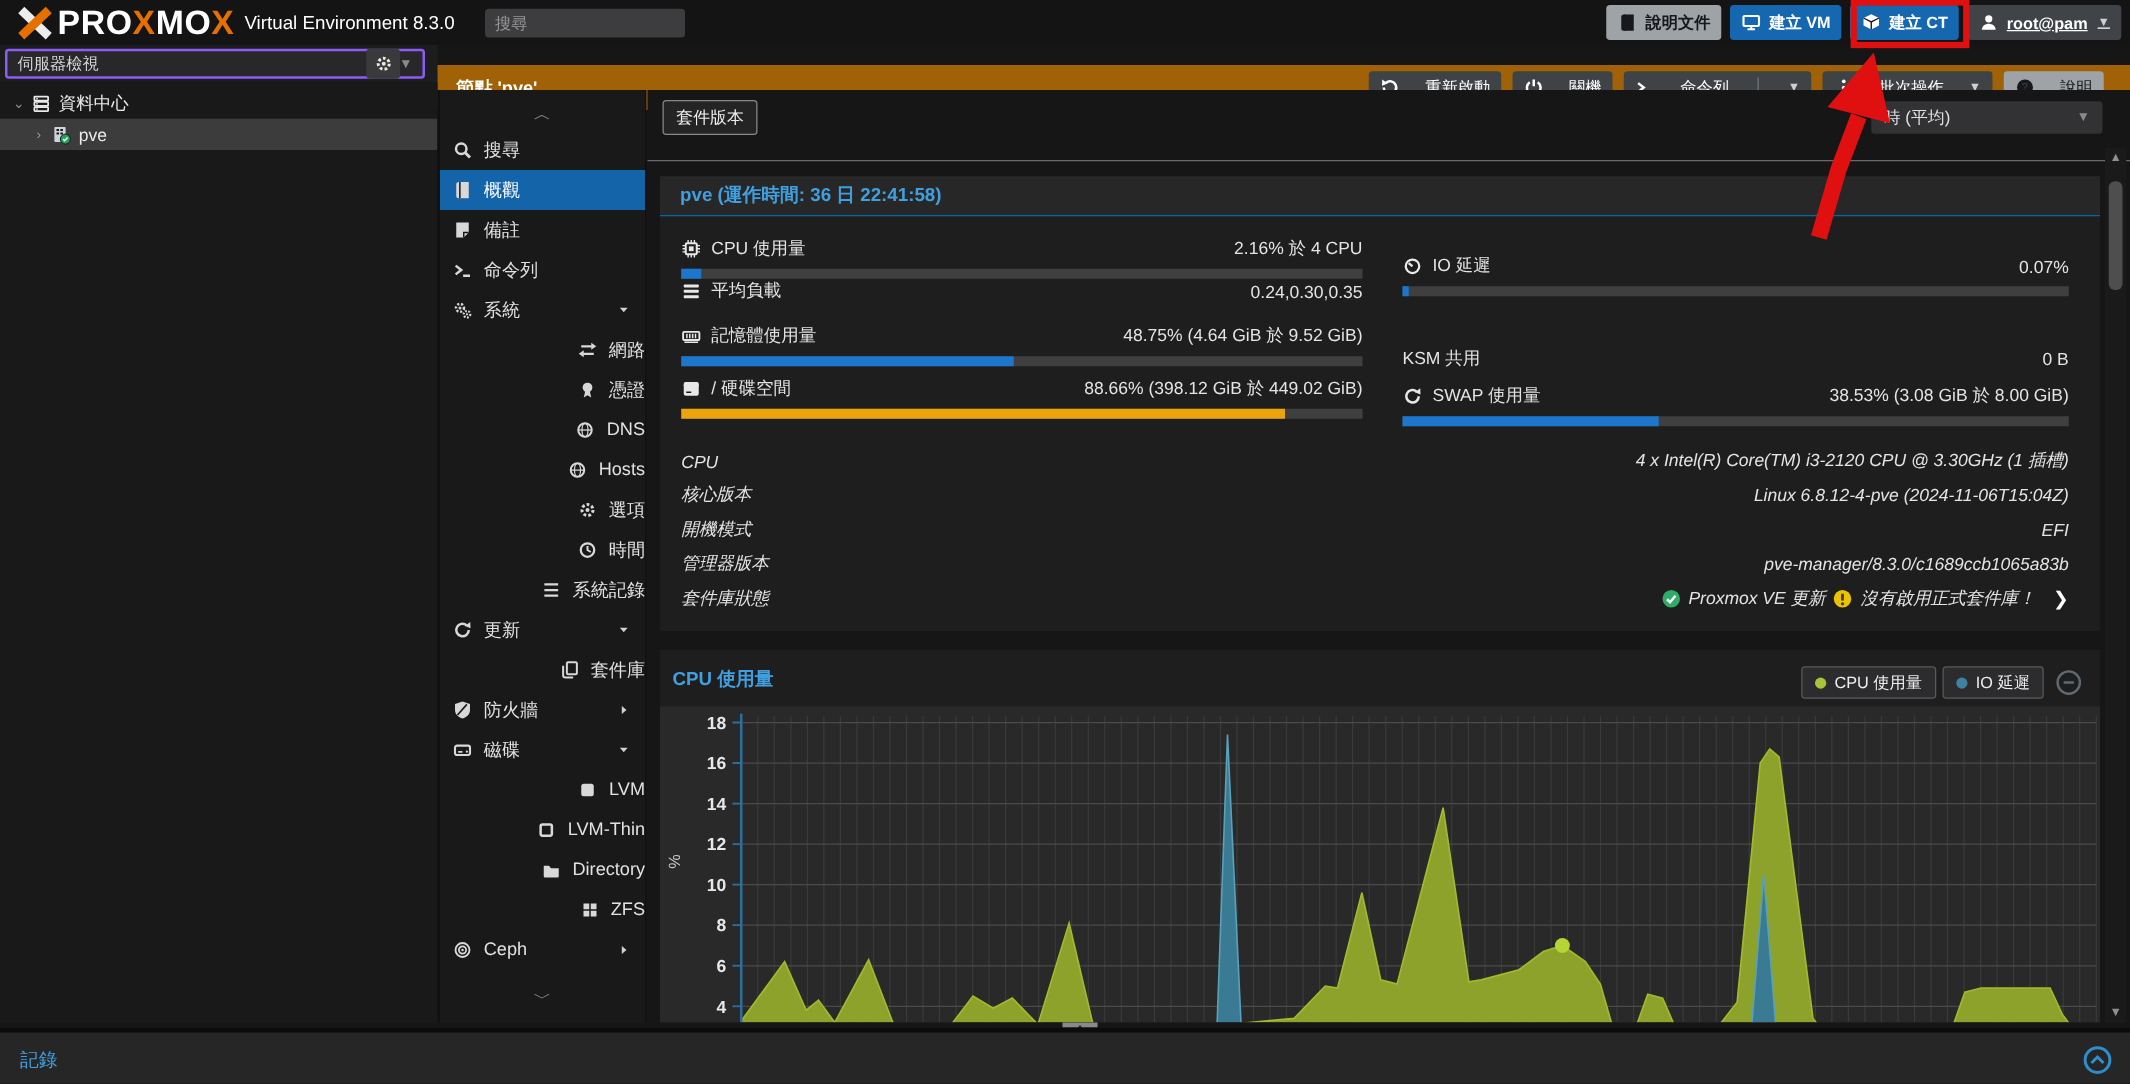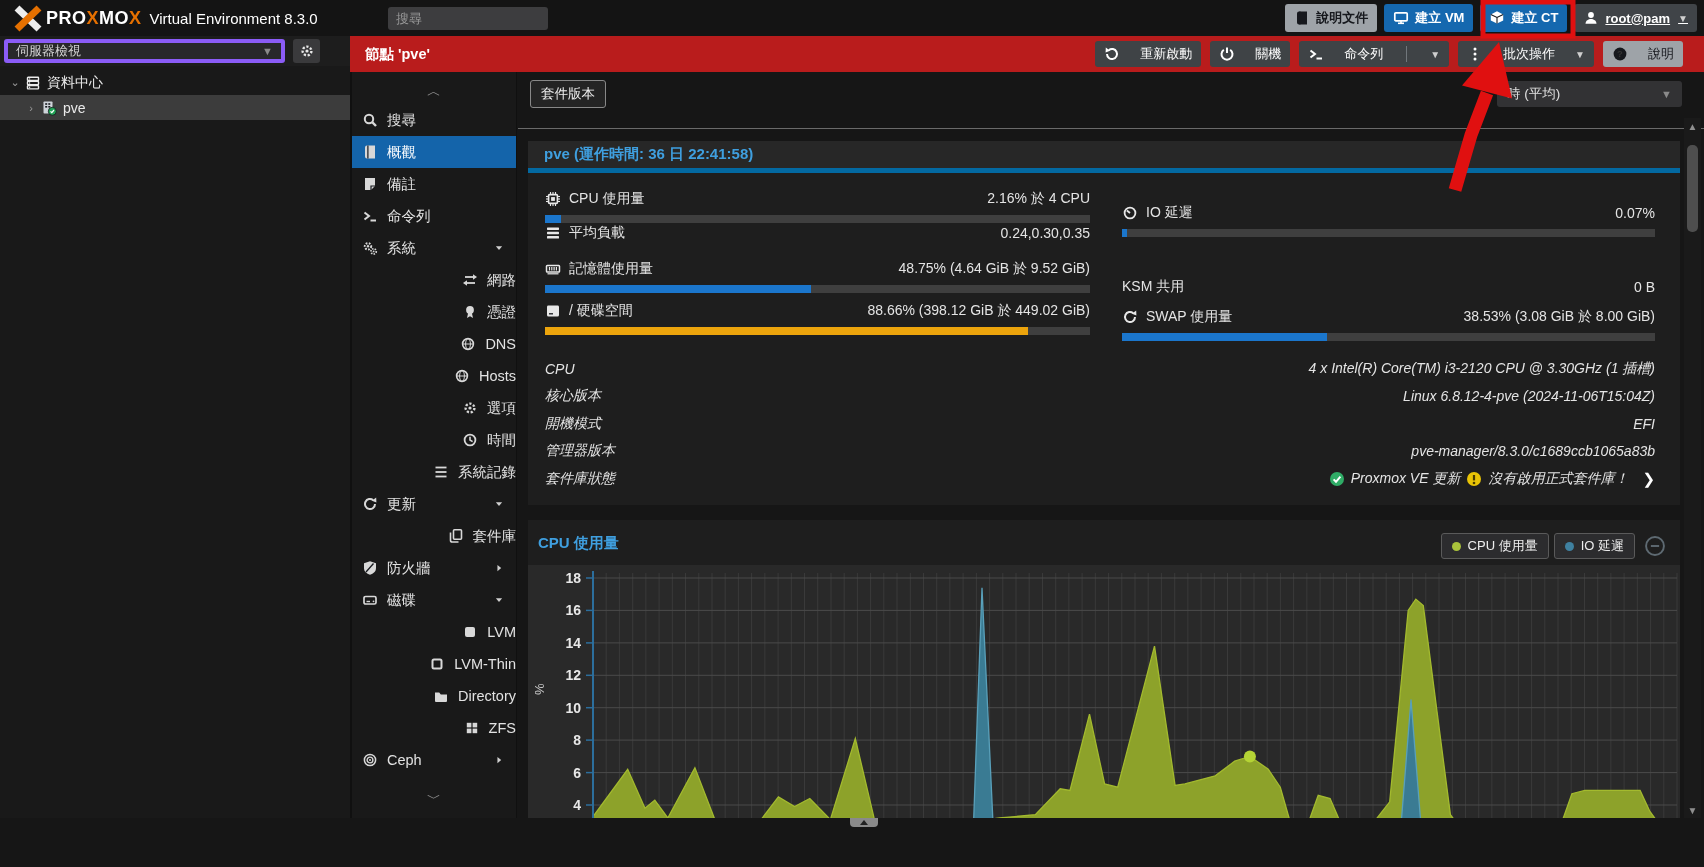--- a/index.html
+++ b/index.html
@@ -6,37 +6,37 @@
 body { background:#000; }
 #app { position:relative; width:1704px; height:867px; background:#161616; overflow:hidden;
   font-family:"Liberation Sans","DejaVu Sans",sans-serif; color:#e4e4e4; font-size:14px; }
 .ic { display:inline-flex; width:16px; height:16px; flex:0 0 auto; }
 .ic svg { width:100%; height:100%; }
 
 
 #topbar { position:absolute; left:0; top:0; width:1704px; height:36px; background:#141414; display:flex; align-items:center; }
 #logo { display:flex; align-items:center; margin-left:12px; }
 #logo-x { width:32px; height:27px; }
-#logo-text { font-weight:bold; font-size:18px; letter-spacing:0.5px; color:#fff; margin-left:2px; }
+#logo-text { font-weight:bold; font-size:27px; letter-spacing:0.5px; color:#fff; margin-left:2px; }
 #logo-text .ox { color:#e57000; }
 #subtitle { color:#fff; font-size:15px; margin-left:8px; }
 #search-box { position:absolute; left:388px; top:7px; width:160px; height:23px; background:#3d3d3f; border-radius:3px; color:#979797; font-size:13px; line-height:23px; padding-left:8px; }
 #hdr-btns { position:absolute; right:7px; top:4px; display:flex; gap:7px; height:28px; }
 .hbtn { display:flex; align-items:center; gap:6px; padding:0 9px; border-radius:3px; font-size:13px; font-weight:600; }
 .hbtn.light { background:#9ea3a8; color:#16181d; }
 .hbtn.primary { background:#1568af; color:#fff; }
 .hbtn.dark { background:#404448; color:#fff;text-decoration:underline; }
 .hbtn .caret { font-size:10px; color:#cfcfcf; margin-left:2px; }
 
 
 #tree-head { position:absolute; left:0; top:36px; width:350px; height:30px; background:#1d1d1d; }
-#view-combo { position:absolute; left:4px; top:3px; width:281px; height:24px; background:#28282a; border:4px solid #8b5cf6; border-radius:3px; font-size:13px; color:#d5d5d5; display:flex; align-items:center; padding:0 8px; }
+#view-combo { position:absolute; left:4px; top:3px; width:336px; height:24px; background:#28282a; border:2px solid #8b5cf6; border-radius:3px; font-size:13px; color:#d5d5d5; display:flex; align-items:center; padding:0 8px; }
 #view-combo .cv { margin-left:auto; color:#8a8a8a; font-size:11px; }
 #gear-btn { position:absolute; left:293px; top:3px; width:27px; height:24px; background:#3a3a3c; border-radius:3px; display:flex; align-items:center; justify-content:center; color:#e8e8e8; }
-#node-head { position:absolute; left:350px; top:36px; width:1354px; height:36px; background:#b91c1c; }
+#node-head { position:absolute; left:350px; top:52px; width:1354px; height:36px; background:#a16207; }
 #node-title { position:absolute; left:15px; top:0; height:36px; display:flex; align-items:center; font-weight:bold; font-size:14.5px; color:#fff; }
 #node-toolbar { position:absolute; right:21px; top:5px; height:26px; display:flex; gap:9px; }
 .tbtn { display:flex; align-items:center; gap:20px; padding:0 9px; background:#3f4346; border-radius:3px; color:#fff; font-size:13px; }
 .tbtn.light { background:#9ea3a8; color:#16181d; }
 .tbtn .divider { width:1px; height:16px; background:#71777c; margin:0 3px; }
 .tbtn .caret { font-size:10px; color:#cfcfcf; }
 
 
 #tree { position:absolute; left:0; top:66px; width:350px; height:752px; background:#191919; padding-top:4px; }
 .trow { display:flex; align-items:center; height:25px; font-size:14px; color:#eaeaea; }
@@ -58,21 +58,21 @@
 
 #content { position:absolute; left:518px; top:72px; width:1186px; height:746px; background:#161616; }
 #tab-pkg { position:absolute; left:12px; top:8px; height:28px; display:flex; align-items:center; padding:0 10px; border:1px solid #888; border-radius:3px; background:#242424; color:#eee; font-size:13.5px; }
 #range-combo { position:absolute; right:22px; top:9px; width:185px; height:26px; background:#323234; border-radius:3px; color:#e0e0e0; font-size:13.5px; display:flex; align-items:center; padding:0 10px; }
 #range-combo .cv { margin-left:auto; color:#8a8a8a; font-size:11px; }
 #tab-sep { position:absolute; left:0; top:56px; width:1186px; height:1px; background:#6a6a6a; }
 
 .panel { position:absolute; left:10px; width:1152px; background:#1e1e1e; }
 #panel-overview { top:69px; height:364px; }
 #panel-chart { top:448px; height:298px; }
-.phead { height:32px; background:#272727; border-bottom:5px solid #0369a1; display:flex; align-items:center; padding-left:16px; color:#3f9fdf; font-weight:bold; font-size:15px; }
+.phead { height:32px; background:#272727; border-bottom:1px solid #0369a1; display:flex; align-items:center; padding-left:16px; color:#3f9fdf; font-weight:bold; font-size:15px; }
 #ov-body { padding:16px 25px 0 17px; }
 #stats { display:flex; gap:32px; }
 #stats-left { width:545px; }
 #stats-right { flex:1; }
 .srow { display:flex; align-items:center; height:20px; font-size:14px; }
 .srow .ic { margin-right:8px; color:#e8e8e8; }
 .srow .sval { margin-left:auto; }
 .sbar { height:8px; background:#3f3f3f; margin-top:6px; }
 .sbar .fill { height:100%; }
 #details { margin-top:14px;font-style:italic; }
@@ -804,19 +804,28 @@
   <div id="vscroll">
     <div class="arr" style="top:0">▲</div>
     <div class="thumb"></div>
     <div class="arr" style="bottom:0">▼</div>
   </div>
 
   <div id="splitter">
       <span class="tri"></span>
     </div>
 
+  <div id="footer">
+    <div id="footer-label">記錄</div>
+    <div id="footer-up">
+      <svg viewBox="0 0 16 16">
+          <circle cx="8" cy="8" r="6.6" fill="none" stroke="currentColor" stroke-width="1.6"></circle>
+          <polyline points="4.8,9.6 8,6.4 11.2,9.6" fill="none" stroke="currentColor" stroke-width="1.6"></polyline>
+        </svg>
+    </div>
+  </div>
 
   <svg id="annotation">
       <rect x="1483" y="2" width="90" height="34" fill="none" stroke="#e01010" stroke-width="5"></rect>
       <polyline points="1455,190 1471,135 1487,93" fill="none" stroke="#e01010" stroke-width="13"></polyline>
       <polygon points="1499,42 1512,98.5 1462,85.5" fill="#e01010"></polygon>
     </svg>
 </div>
 
 </body></html>

